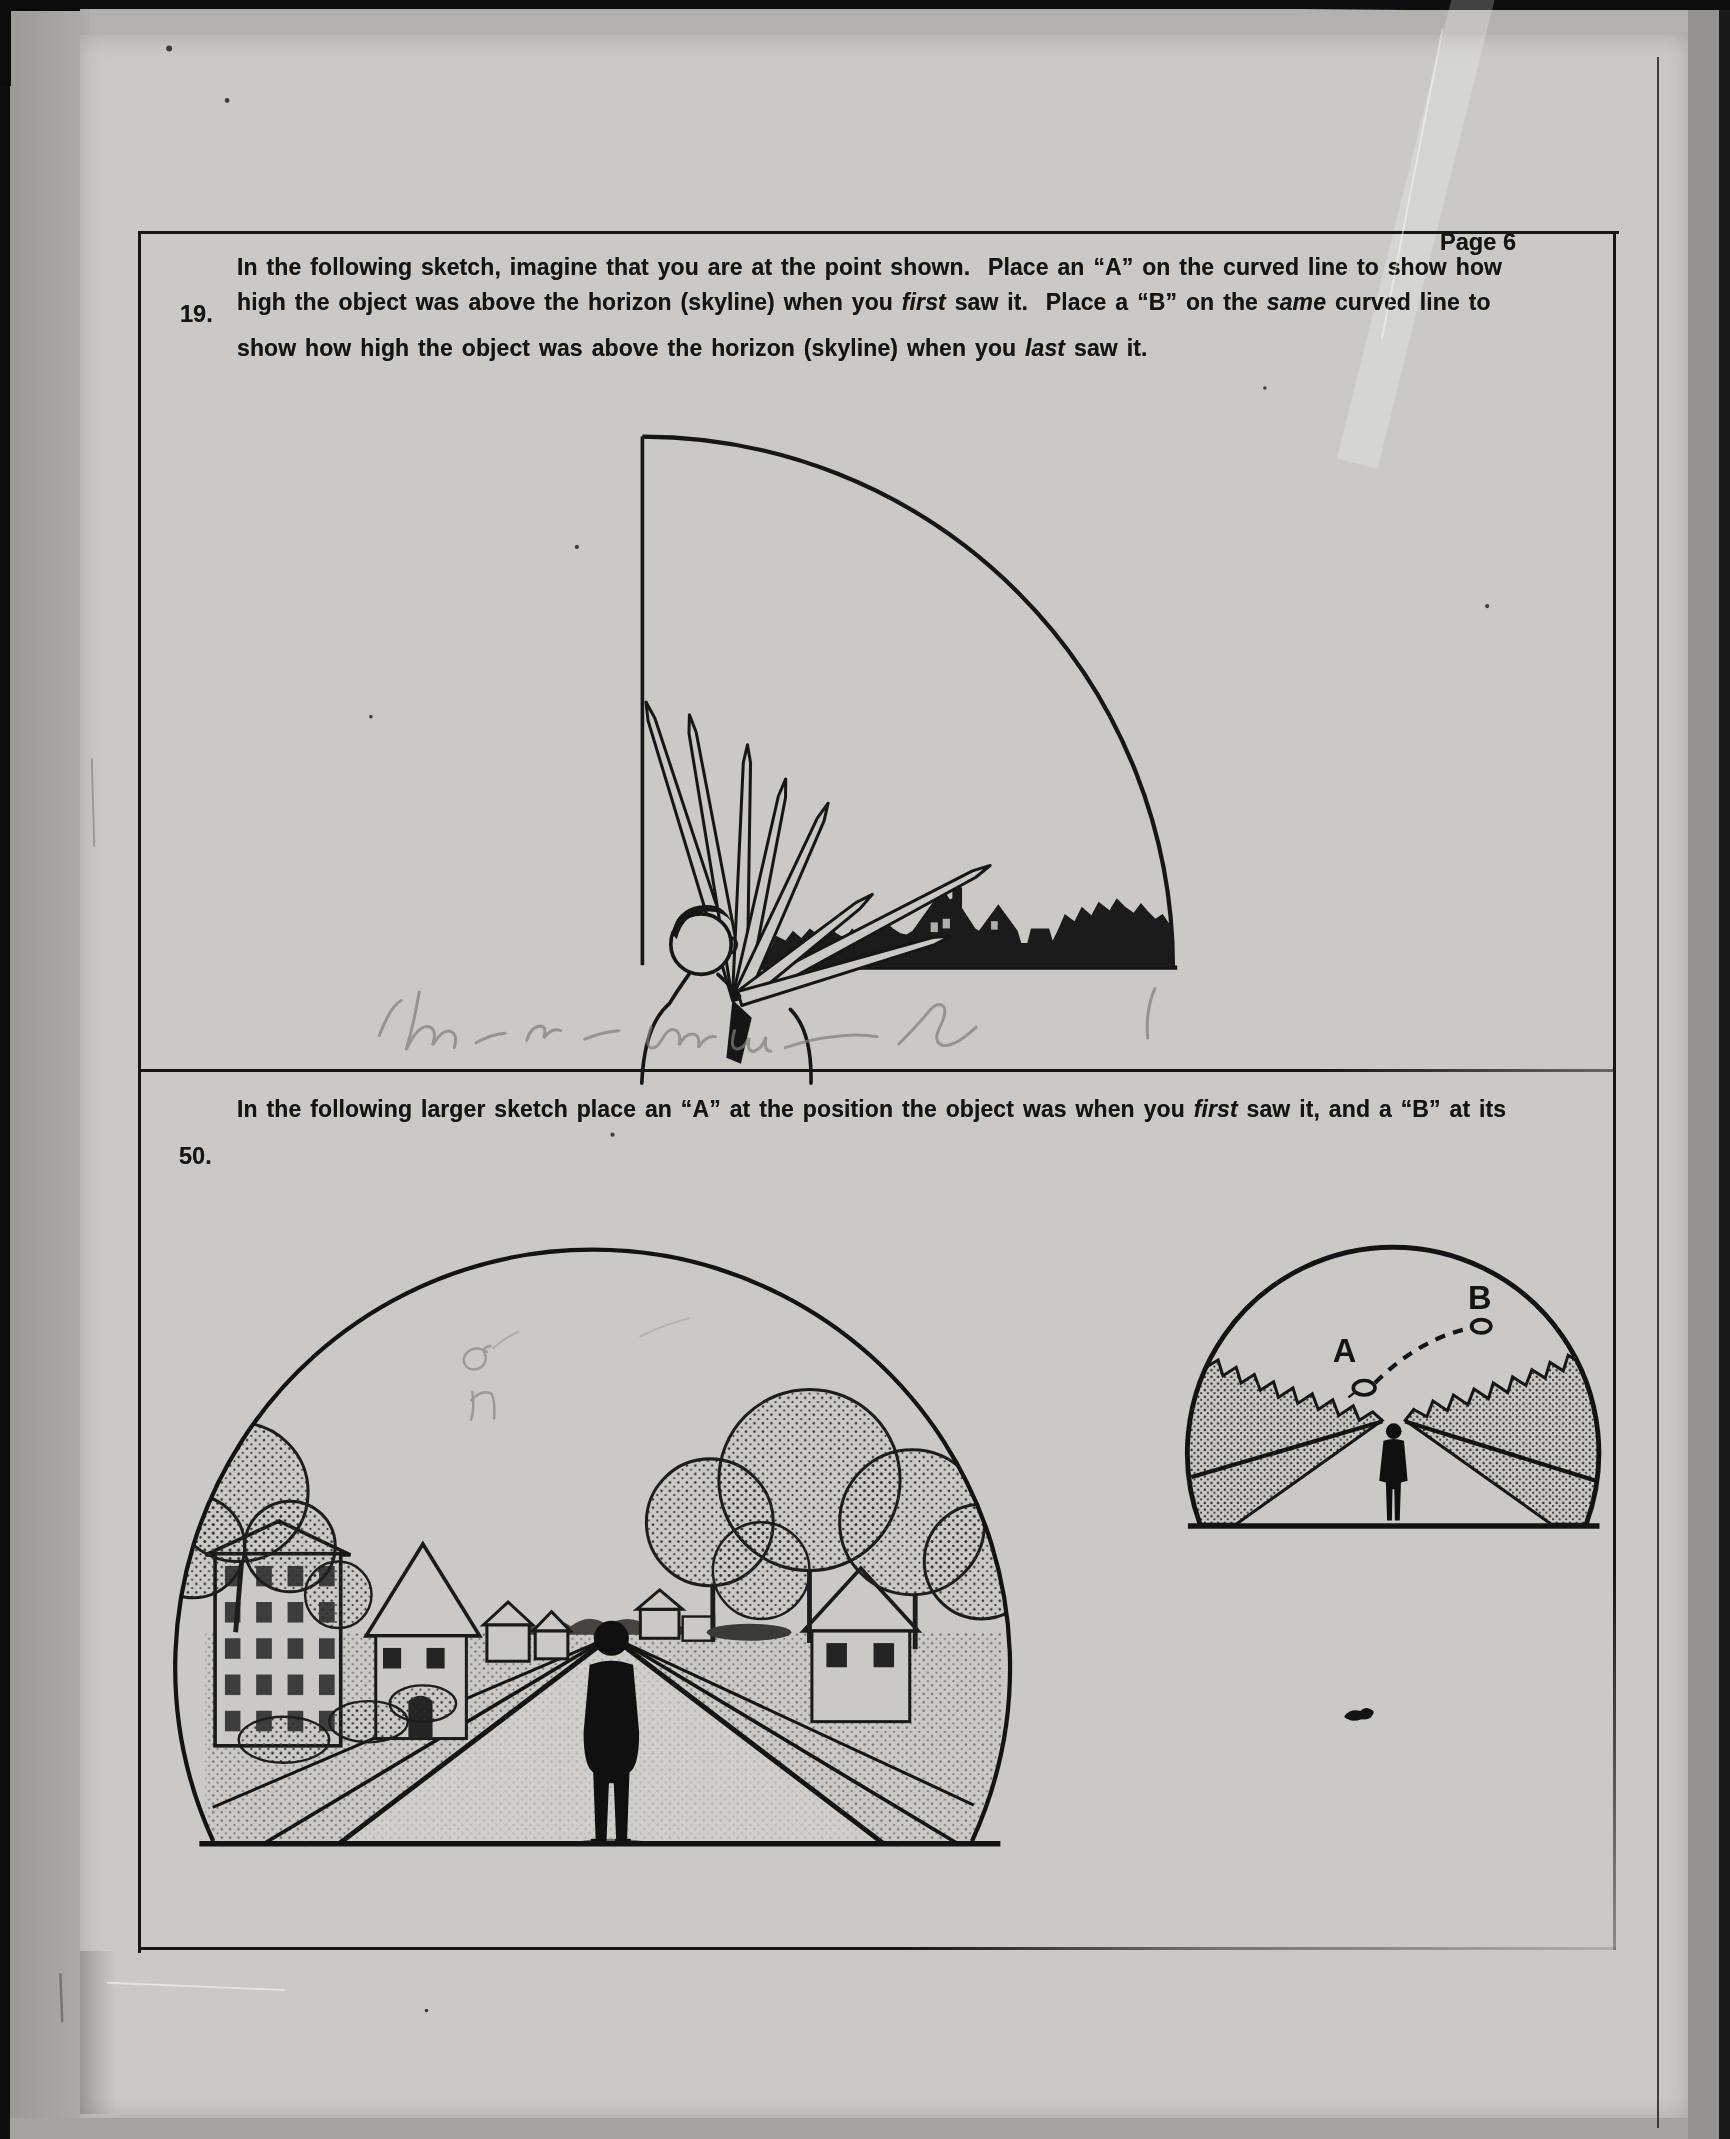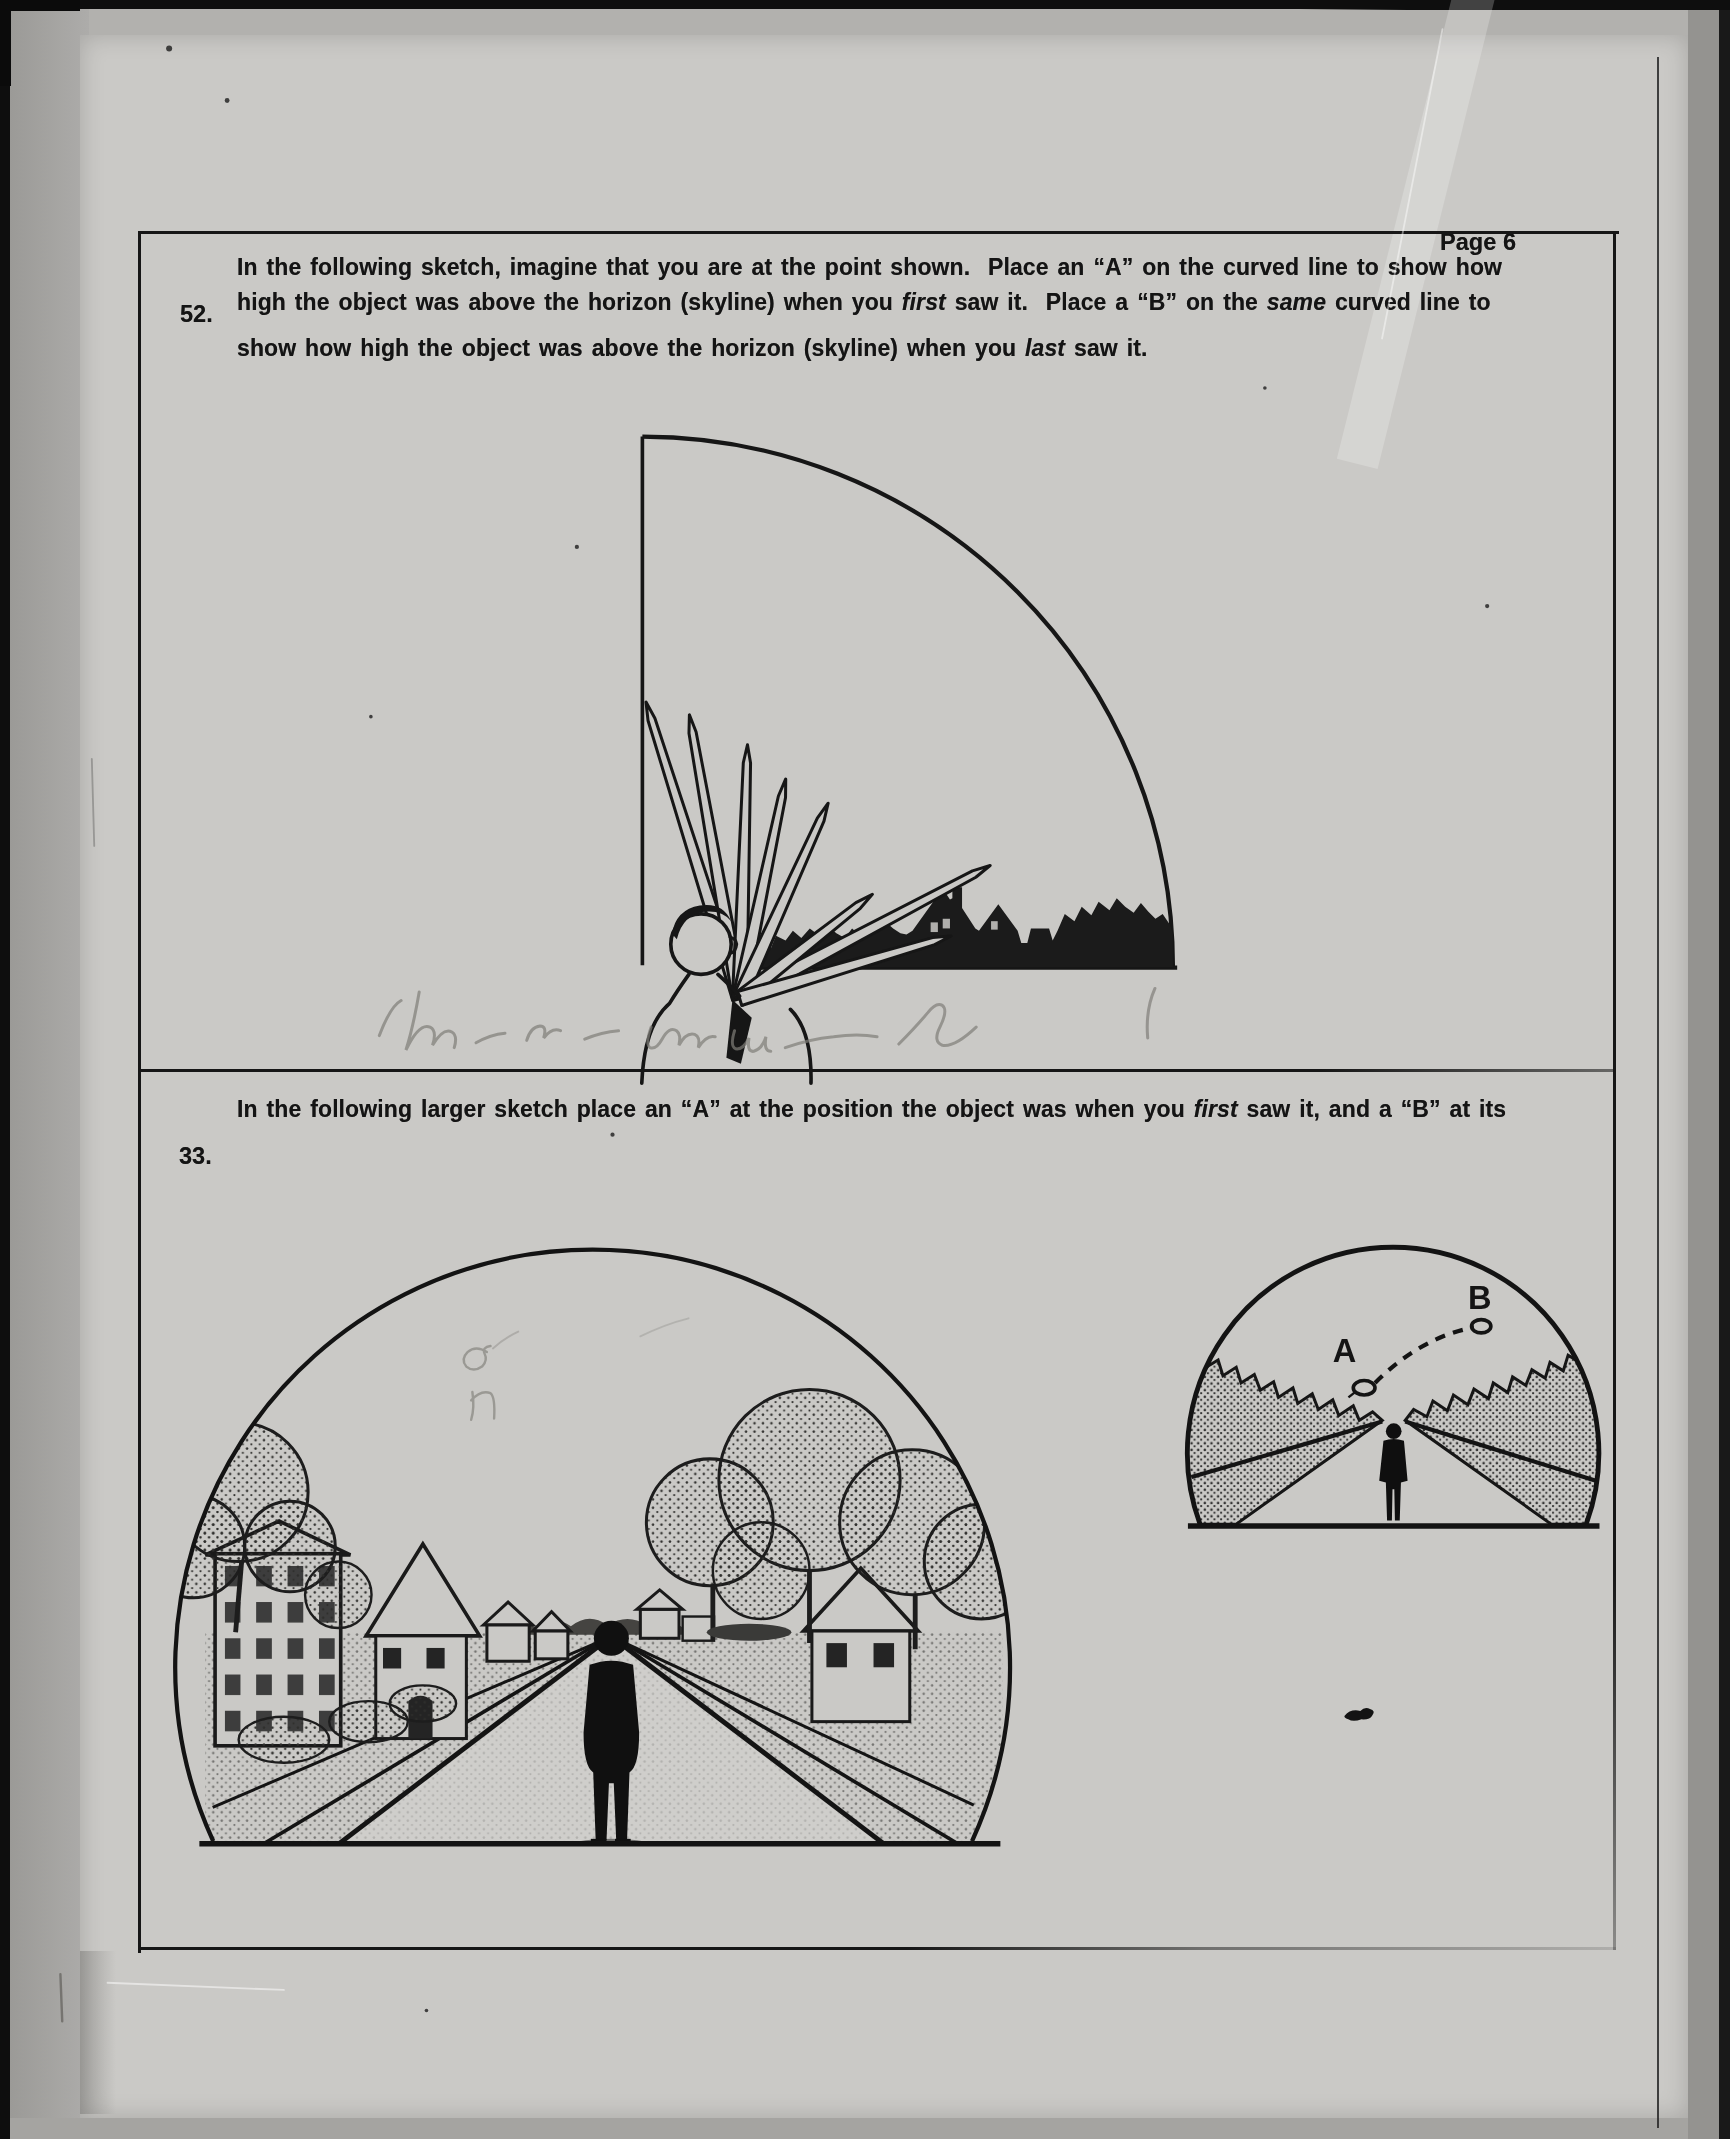--- a/index.html
+++ b/index.html
@@ -30,21 +30,21 @@
   <div class="abs" style="left:1402px;top:-72px;width:42px;height:544px;background:rgba(255,255,255,.22);transform:rotate(14deg);"></div>
   <div class="abs" style="left:80px;top:1951px;width:36px;height:163px;background:linear-gradient(to right,rgba(90,89,86,.35),rgba(90,89,86,0));"></div>
 
   <div class="abs qnum" style="left:1440px;top:181px;">Page 6</div>
 
   <div class="abs" style="left:138px;top:231px;width:1478px;height:1719px;border-left:3px solid #161616;border-top:3px solid #161616;"></div>
   <div class="abs" style="left:1613px;top:231px;width:3px;height:1719px;background:linear-gradient(to bottom,#161616 0%,#161616 78%,rgba(22,22,22,.35) 100%);"></div>
   <div class="abs" style="left:138px;top:1947px;width:1478px;height:3px;background:linear-gradient(to right,#161616 0%,#161616 52%,rgba(22,22,22,.5) 72%,rgba(22,22,22,.15) 100%);"></div>
   <div class="abs" style="left:138px;top:1069px;width:1478px;height:3px;background:linear-gradient(to right,#161616 0%,#161616 80%,rgba(22,22,22,.55) 100%);"></div>
 
-  <div class="abs qnum" style="left:180px;top:253px;">52.</div>
+  <div class="abs qnum" style="left:180px;top:253px;">19.</div>
   <div class="abs qtext" style="left:237px;top:254px;"><span>In the following sketch, imagine that you are at the point shown.  Place an “A” on the curved line to show how</span></div>
   <div class="abs qtext" style="left:237px;top:289px;"><span>high the object was above the horizon (skyline) when you </span><span class="it">first</span><span> saw it.  Place a “B” on the </span><span class="it">same</span><span> curved line to</span></div>
   <div class="abs qtext" style="left:237px;top:324px;margin-top:11px;"><span>show how high the object was above the horizon (skyline) when you </span><span class="it">last</span><span> saw it.</span></div>
 
   <div class="abs" style="left:568px;top:387px;width:689px;height:707px;" aria-label="man pointing at successive elevation angles along a quarter-circle arc above a skyline of houses and trees">
     <svg viewBox="940 640 1140 1170" width="689" height="707">
       <g fill="none" stroke="#161616">
         <path d="M1063,722 V1597" stroke-width="6"></path>
         <path d="M1063,722 A878,878 0 0 1 1941,1600" stroke-width="7"></path>
         <path d="M1240,1601 H1948" stroke-width="7"></path>
@@ -108,21 +108,21 @@
         <circle cx="2094" cy="642" r="3"></circle>
     </g>
     <g stroke-linecap="round" fill="none">
       <path d="M2388,48 L2288,560" stroke="rgba(255,255,255,.45)" stroke-width="3"></path>
       <path d="M152,1256 L156,1400" stroke="#6a6a68" stroke-width="3" opacity=".5"></path>
       <path d="M100,3268 L103,3346" stroke="#55544f" stroke-width="4" opacity=".6"></path>
       <path d="M178,3282 L470,3294" stroke="rgba(255,255,255,.5)" stroke-width="3"></path>
     </g>
   </svg>
 
-  <div class="abs qnum" style="left:179px;top:1095px;">33.</div>
+  <div class="abs qnum" style="left:179px;top:1095px;">50.</div>
   <div class="abs qtext" style="left:237px;top:1096px;"><span>In the following larger sketch place an “A” at the position the object was when you </span><span class="it">first</span><span> saw it, and a “B” at its</span></div>
 
   <div class="abs" style="left:145px;top:1214px;width:888px;height:677px;" aria-label="dome-shaped street scene: houses and trees on both sides of a road receding to a man standing at center">
     <svg viewBox="240 2010 1470 1120" width="888" height="677">
       <defs>
         <clipPath id="domeclip">
             <path d="M353,3048 A691,691 0 1 1 1609,3048 Z"></path>
           </clipPath>
         <pattern id="gd" width="14" height="14" patternUnits="userSpaceOnUse">
           <circle cx="3" cy="4" r="2.1" fill="#2e2e2c"></circle>

